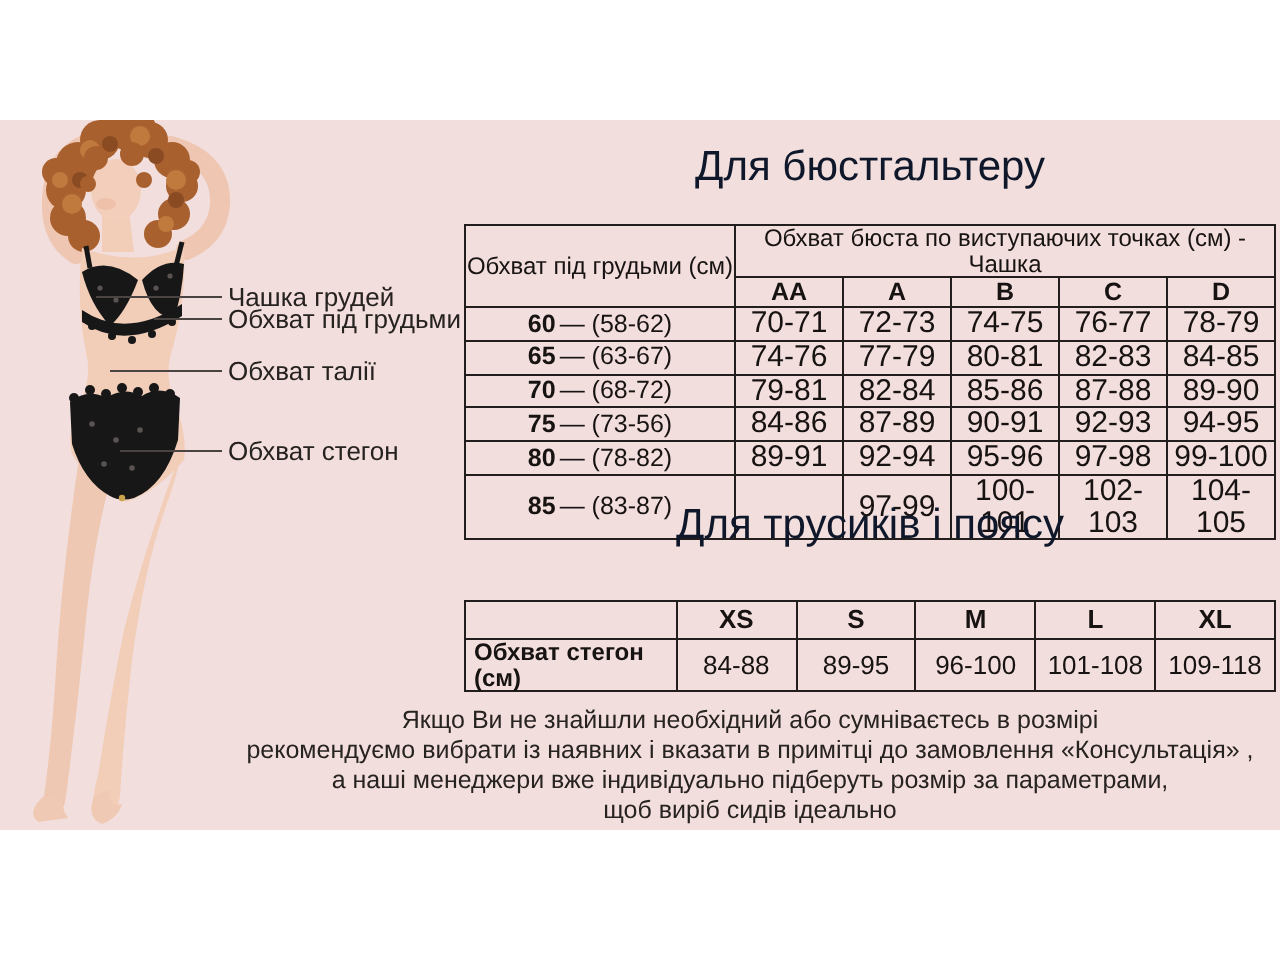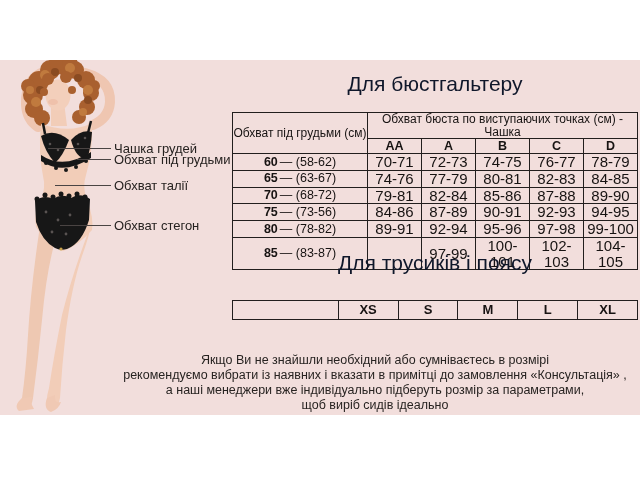--- a/index.html
+++ b/index.html
@@ -263,20 +263,28 @@
   </colgroup>
   <tbody>
       <tr>
     <td></td>
     <td class="size-hdr">XS</td>
     <td class="size-hdr">S</td>
     <td class="size-hdr">M</td>
     <td class="size-hdr">L</td>
     <td class="size-hdr">XL</td>
   </tr>
+  <tr>
+    <td class="row-label">Обхват стегон (см)</td>
+    <td>84-88</td>
+    <td>89-95</td>
+    <td>96-100</td>
+    <td>101-108</td>
+    <td>109-118</td>
+  </tr>
 </tbody>
   </table>
 
 <div class="footer-note">
   <div>Якщо Ви не знайшли необхідний або сумніваєтесь в розмірі</div>
   <div>рекомендуємо вибрати із наявних і вказати в примітці до замовлення «Консультація» ,</div>
   <div>а наші менеджери вже індивідуально підберуть розмір за параметрами,</div>
   <div>щоб виріб сидів ідеально</div>
 </div>
 

